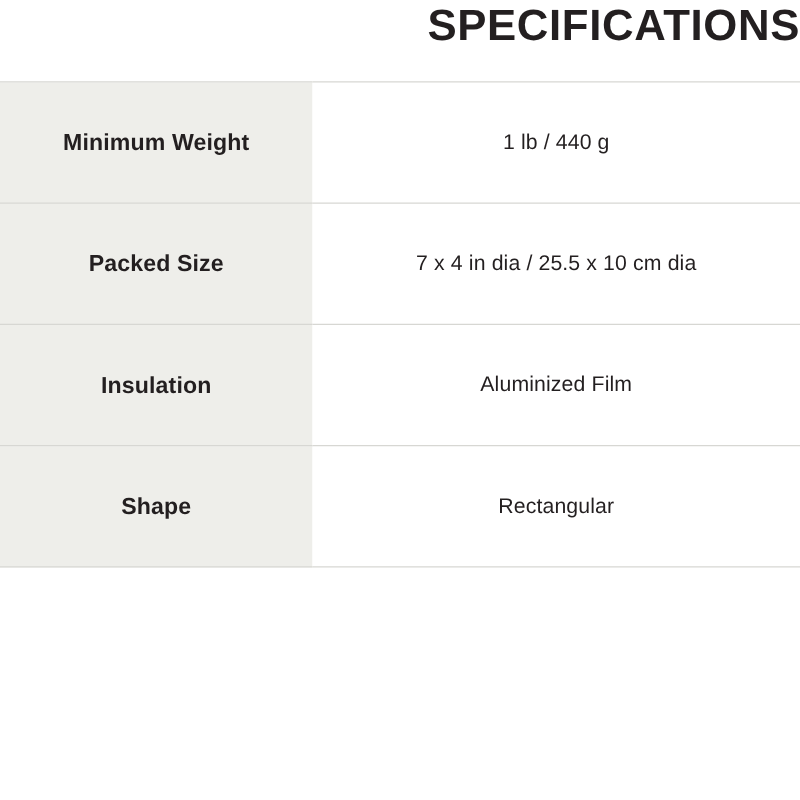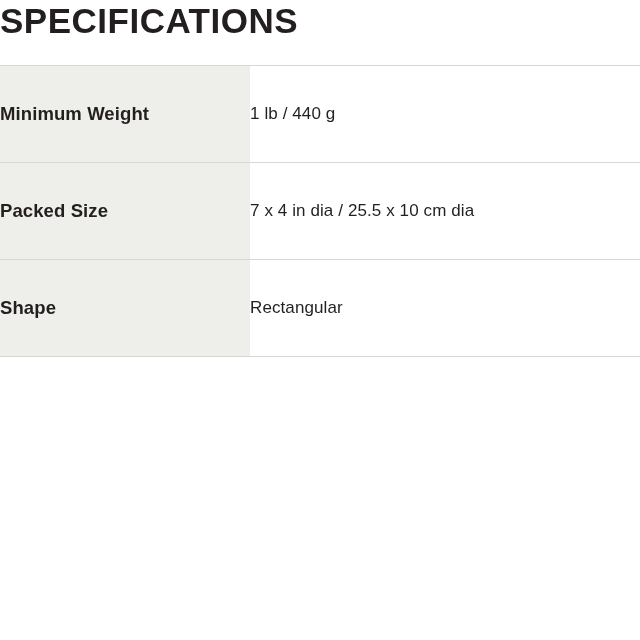--- a/index.html
+++ b/index.html
@@ -17,36 +17,37 @@
   .page {
     position: relative;
     width: 640px;
     height: 640px;
     box-sizing: border-box;
   }
   .spec-title {
     font-size: 35px;
     font-weight: bold;
     letter-spacing: 0.5px;
-    text-align: left;
+    text-align: right;
     color: #231f20;
     line-height: 42px;
     padding-top: 0px;
     margin: 0;
     height: 46px;
     overflow: hidden;
   }
   .spec-table {
     width: 100%;
     border-collapse: collapse;
     table-layout: fixed;
     margin-top: 19px;
   }
   .spec-table tr {
     height: 97px;
+    text-align: center;
   }
   .spec-table td {
     vertical-align: middle;
     border-top: 1px solid #d7d7d3;
     border-bottom: 1px solid #d7d7d3;
     padding: 0;
   }
   .cell-label {
     width: 250px;
     background: #eeeeea;
@@ -83,19 +84,23 @@
     <tbody>
       <tr>
         <td class="cell-label">Minimum Weight</td>
         <td class="cell-value">1 lb / 440 g</td>
       </tr>
       <tr>
         <td class="cell-label">Packed Size</td>
         <td class="cell-value">7 x 4 in dia / 25.5 x 10 cm dia</td>
       </tr>
       <tr>
+        <td class="cell-label">Insulation</td>
+        <td class="cell-value">Aluminized Film</td>
+      </tr>
+      <tr>
         <td class="cell-label">Shape</td>
         <td class="cell-value">Rectangular</td>
       </tr>
     </tbody>
   </table>
 
 </div>
 
 </body></html>

